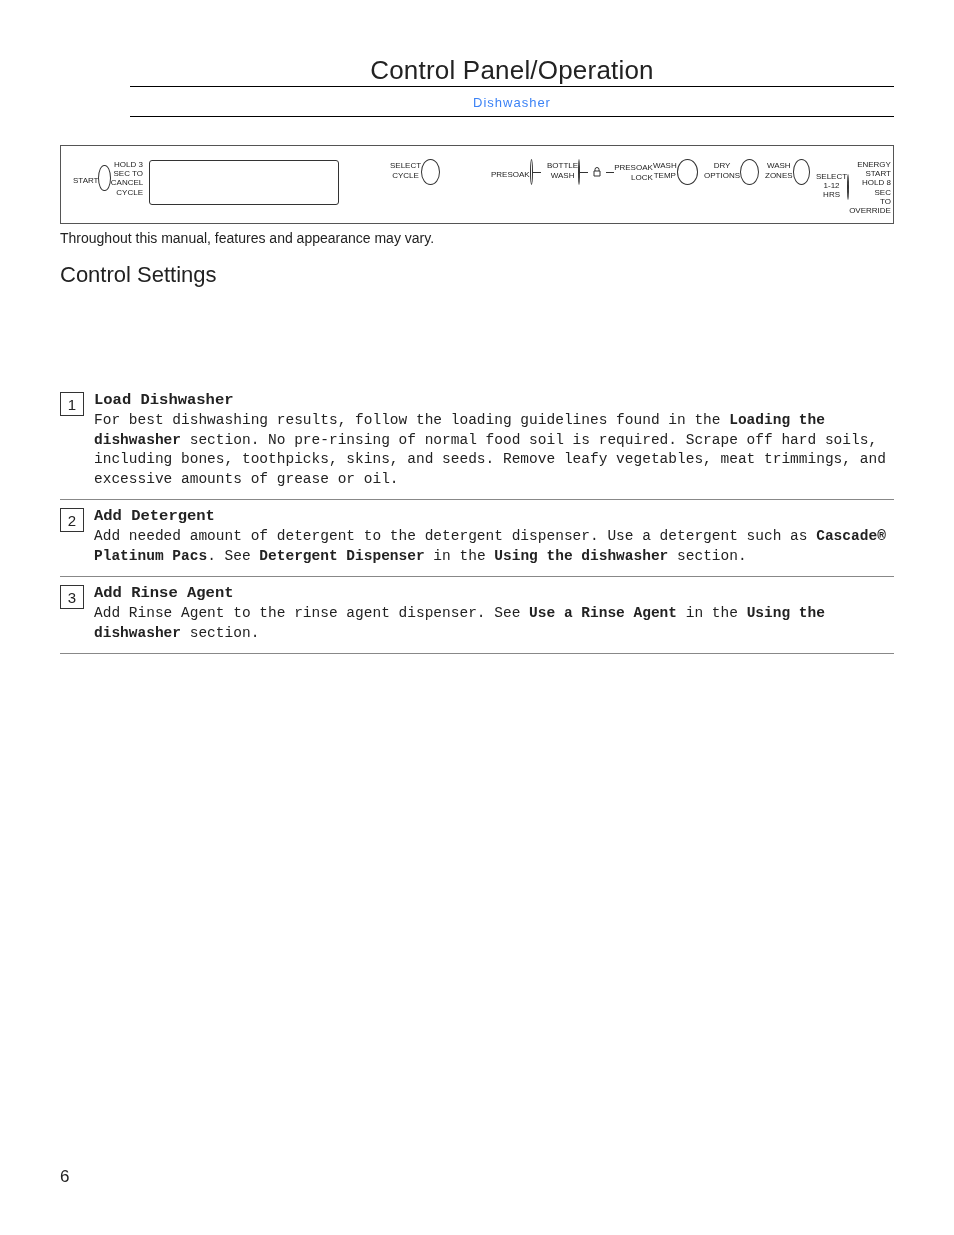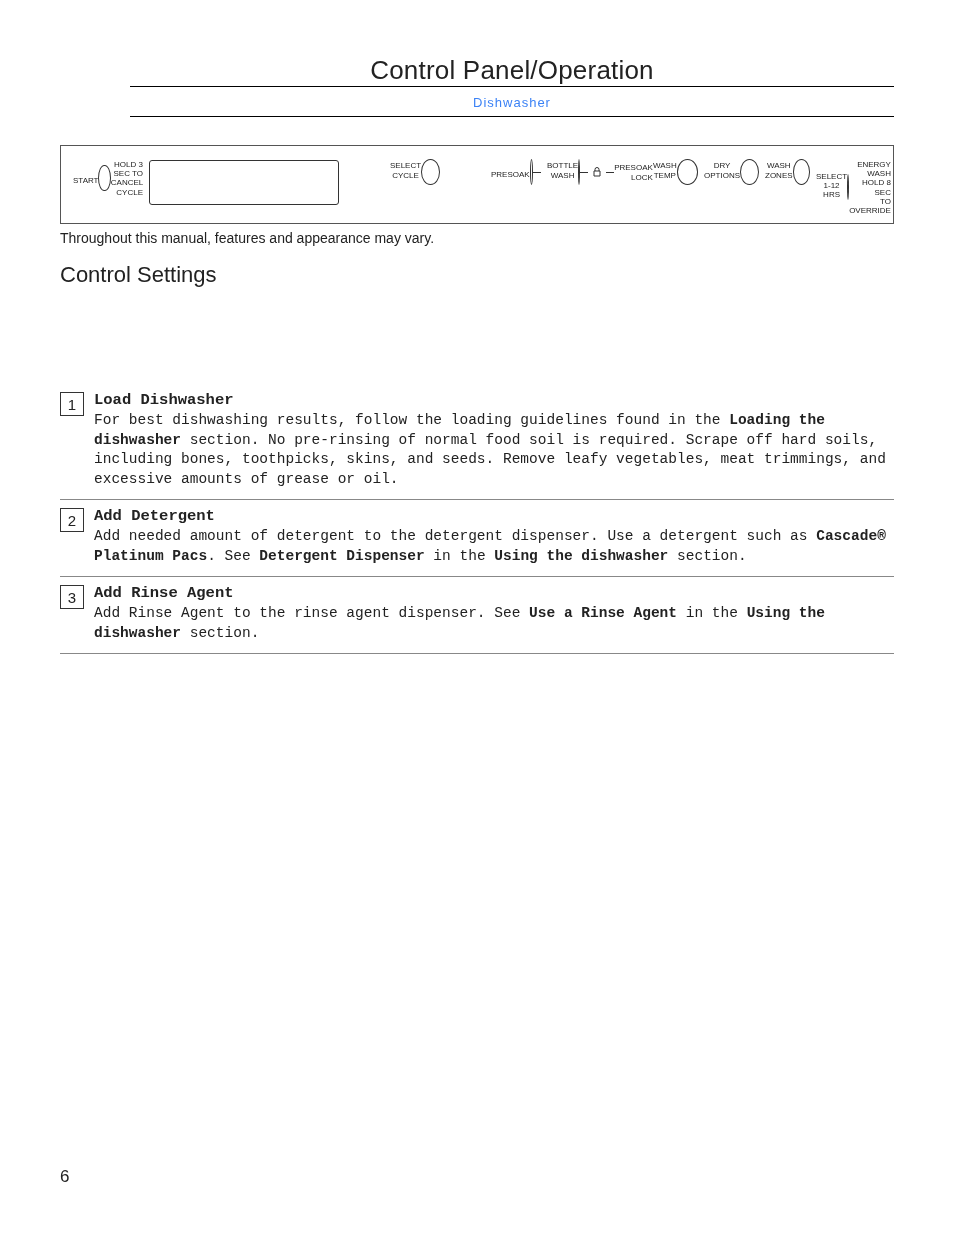--- a/index.html
+++ b/index.html
@@ -220,21 +220,21 @@
       <div class="knob"></div>
     </div>
 
     <div class="cp-col" style="width:65px">
       <div class="lbl-top">
         <span>SELECT</span>
         <span>1-12 HRS</span>
       </div>
       <div class="knob"></div>
       <div class="lbl-bottom">
-        <div>ENERGY WASH</div>
+        <div>ENERGY START</div>
         <div>HOLD 8 SEC</div>
         <div>TO OVERRIDE</div>
       </div>
     </div>
   </div>
 
   <div class="note">Throughout this manual, features and appearance may vary.</div>
 
   <div class="content-row">
     <div class="side-label">Control Settings</div>

